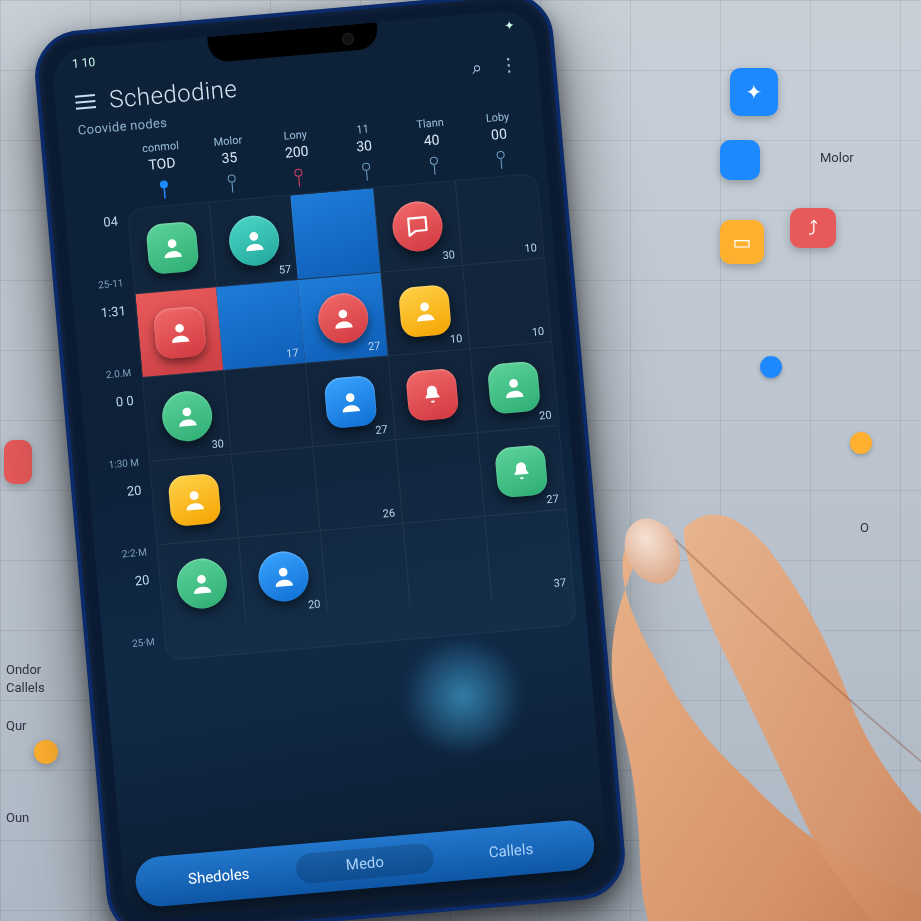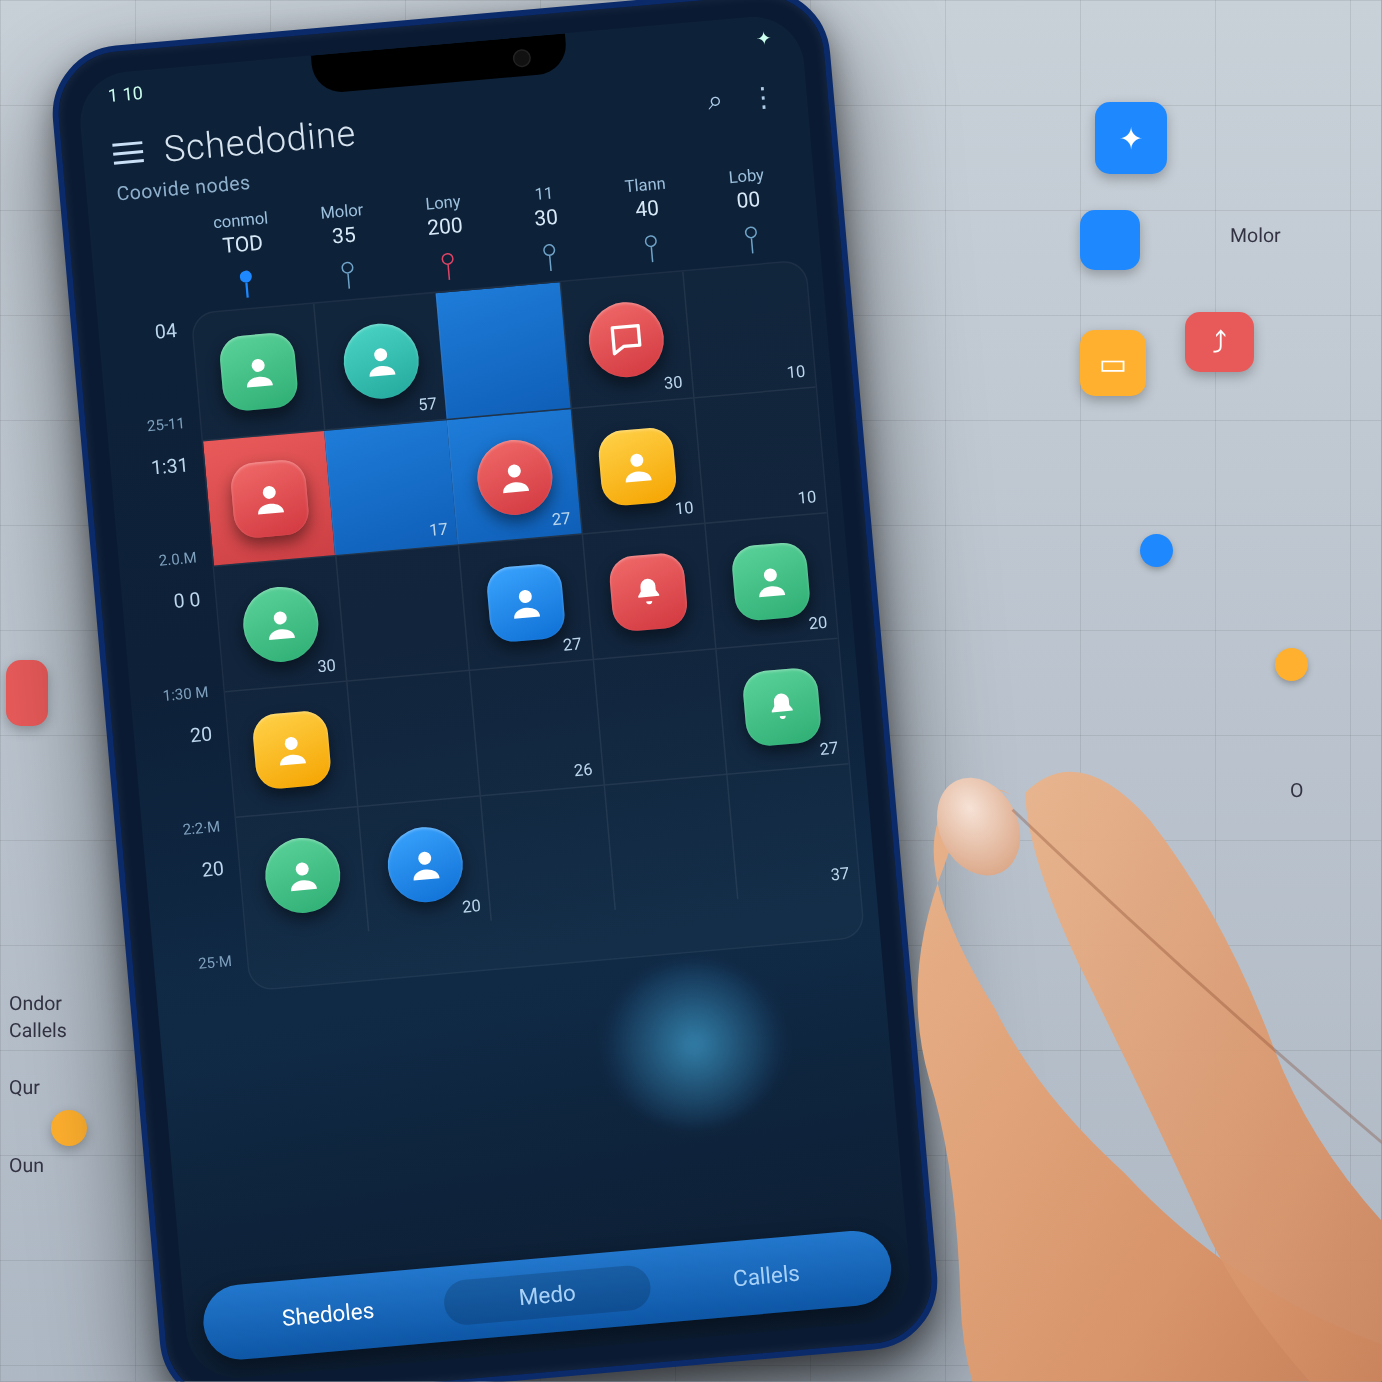--- a/index.html
+++ b/index.html
@@ -102,21 +102,21 @@
   <div class="chip-bg" style="background:#e85a5a;left:790px;top:208px;width:46px;height:40px">⤴</div>
   <div class="dot-bg" style="background:#1e88ff;left:760px;top:356px"></div>
   <div class="dot-bg" style="background:#ffb02e;left:850px;top:432px"></div>
   <div class="chip-bg" style="background:#e85a5a;left:4px;top:440px;width:28px;height:44px"></div>
   <div class="chip-bg" style="background:#ffb02e;left:34px;top:740px;width:24px;height:24px;border-radius:50%"></div>
   <span class="paper-label" style="left:820px;top:150px">Molor</span>
   <span class="paper-label" style="left:860px;top:520px">O</span>
   <span class="paper-label" style="left:6px;top:662px">Ondor</span>
   <span class="paper-label" style="left:6px;top:680px">Callels</span>
   <span class="paper-label" style="left:6px;top:718px">Qur</span>
-  <span class="paper-label" style="left:6px;top:770px">Oun</span>
+  <span class="paper-label" style="left:6px;top:810px">Oun</span>
 </div>
 
 <div class="phone">
   <div class="screen">
     <div class="notch"></div>
 
     <div class="statusbar">
       <span>1 10</span>
       <span>✦</span>
     </div>

